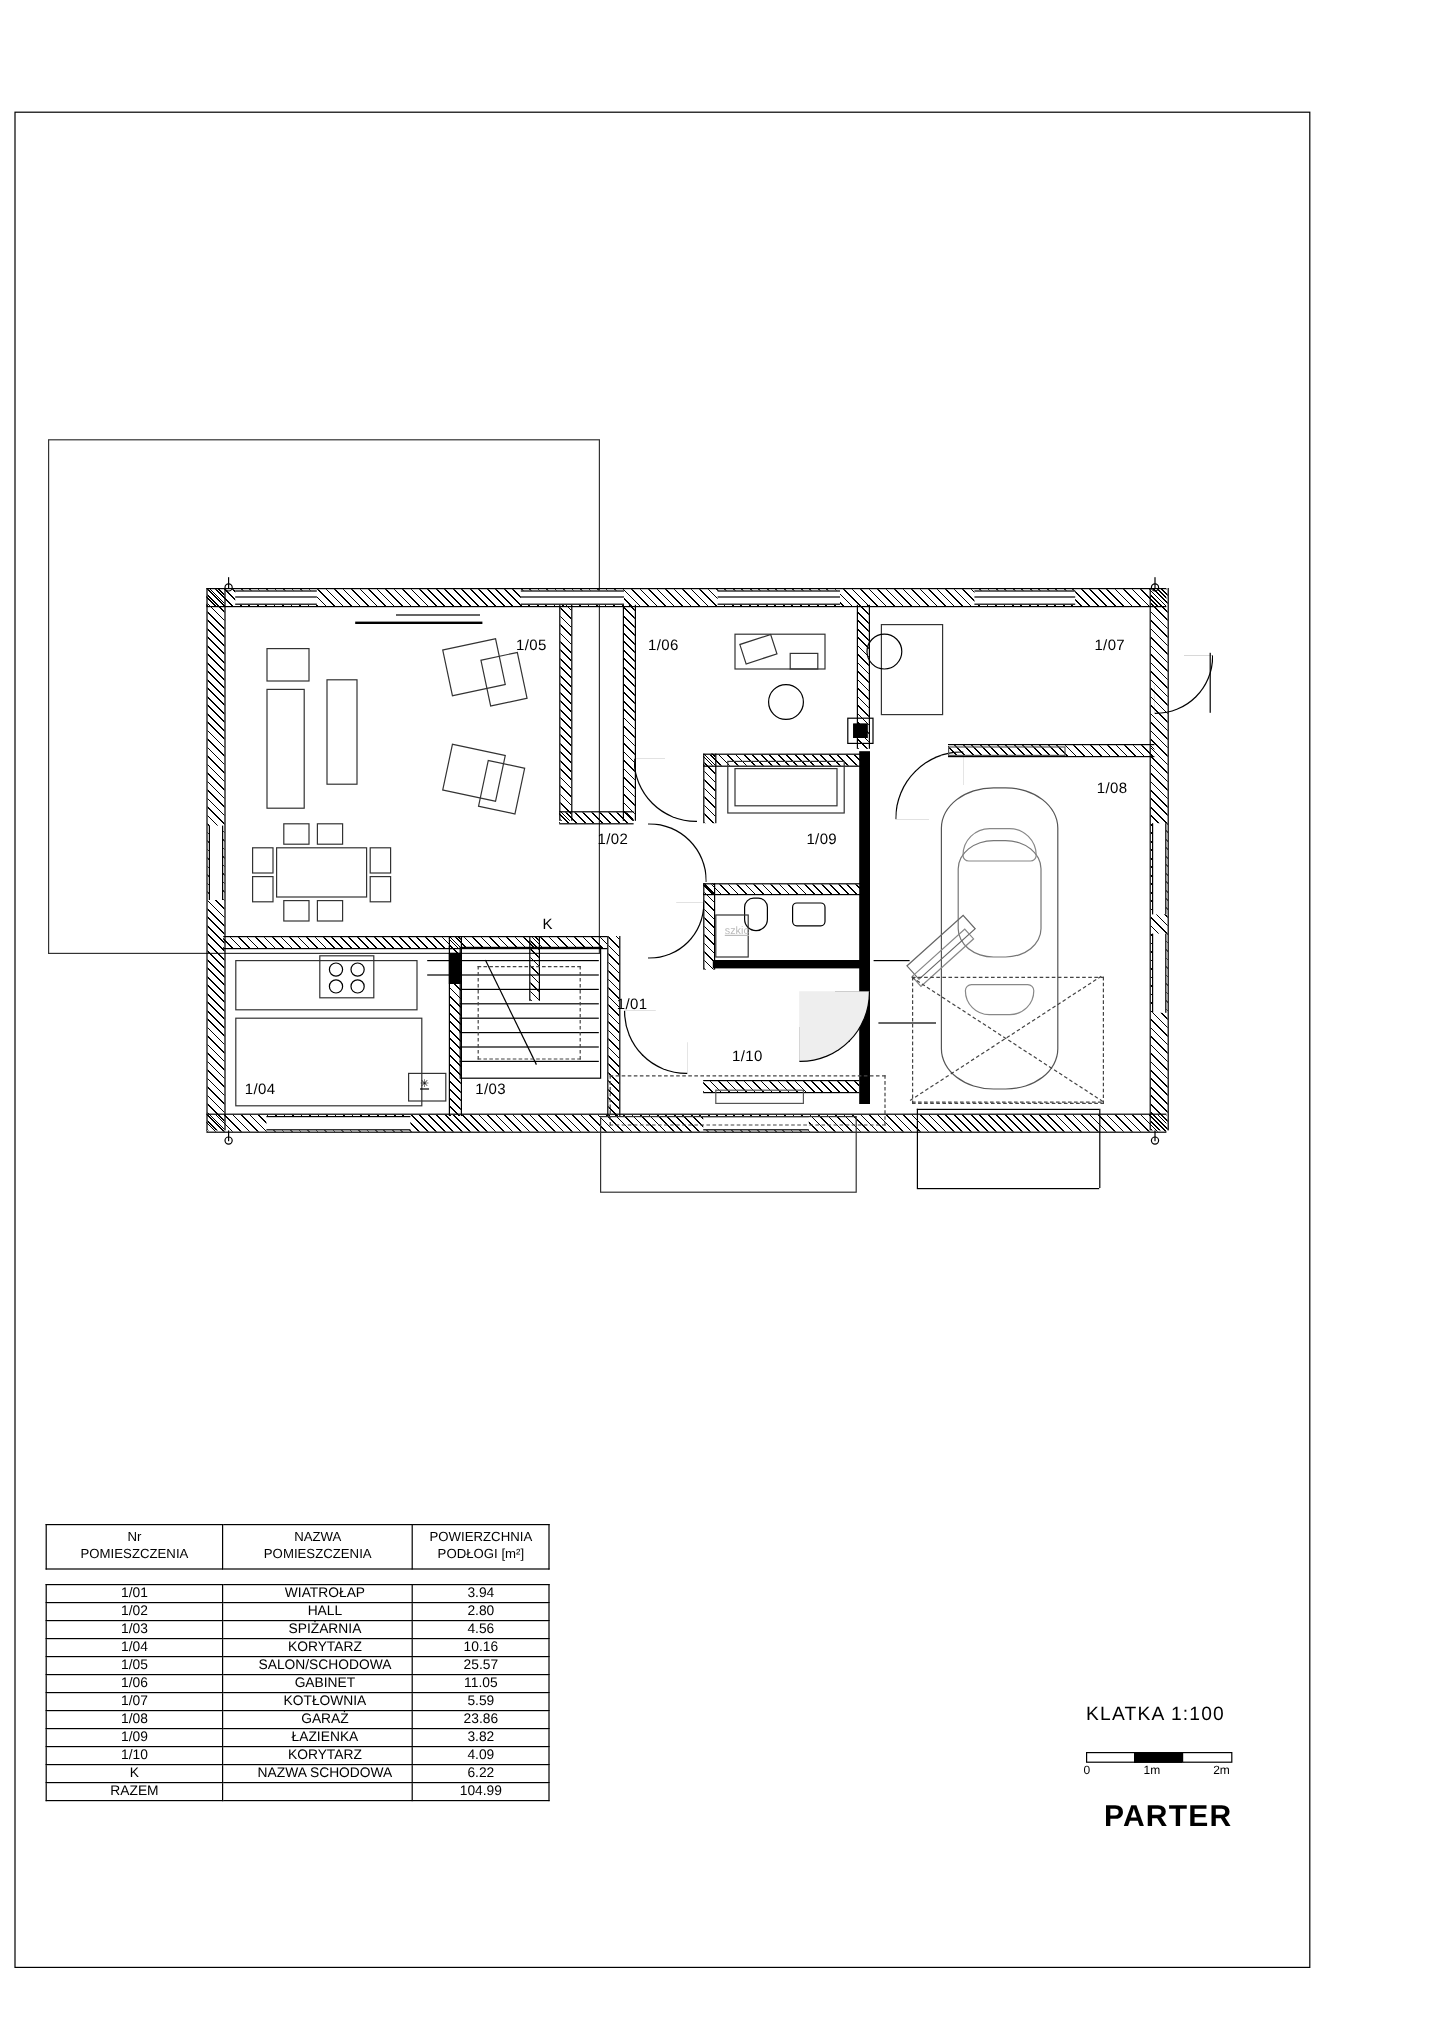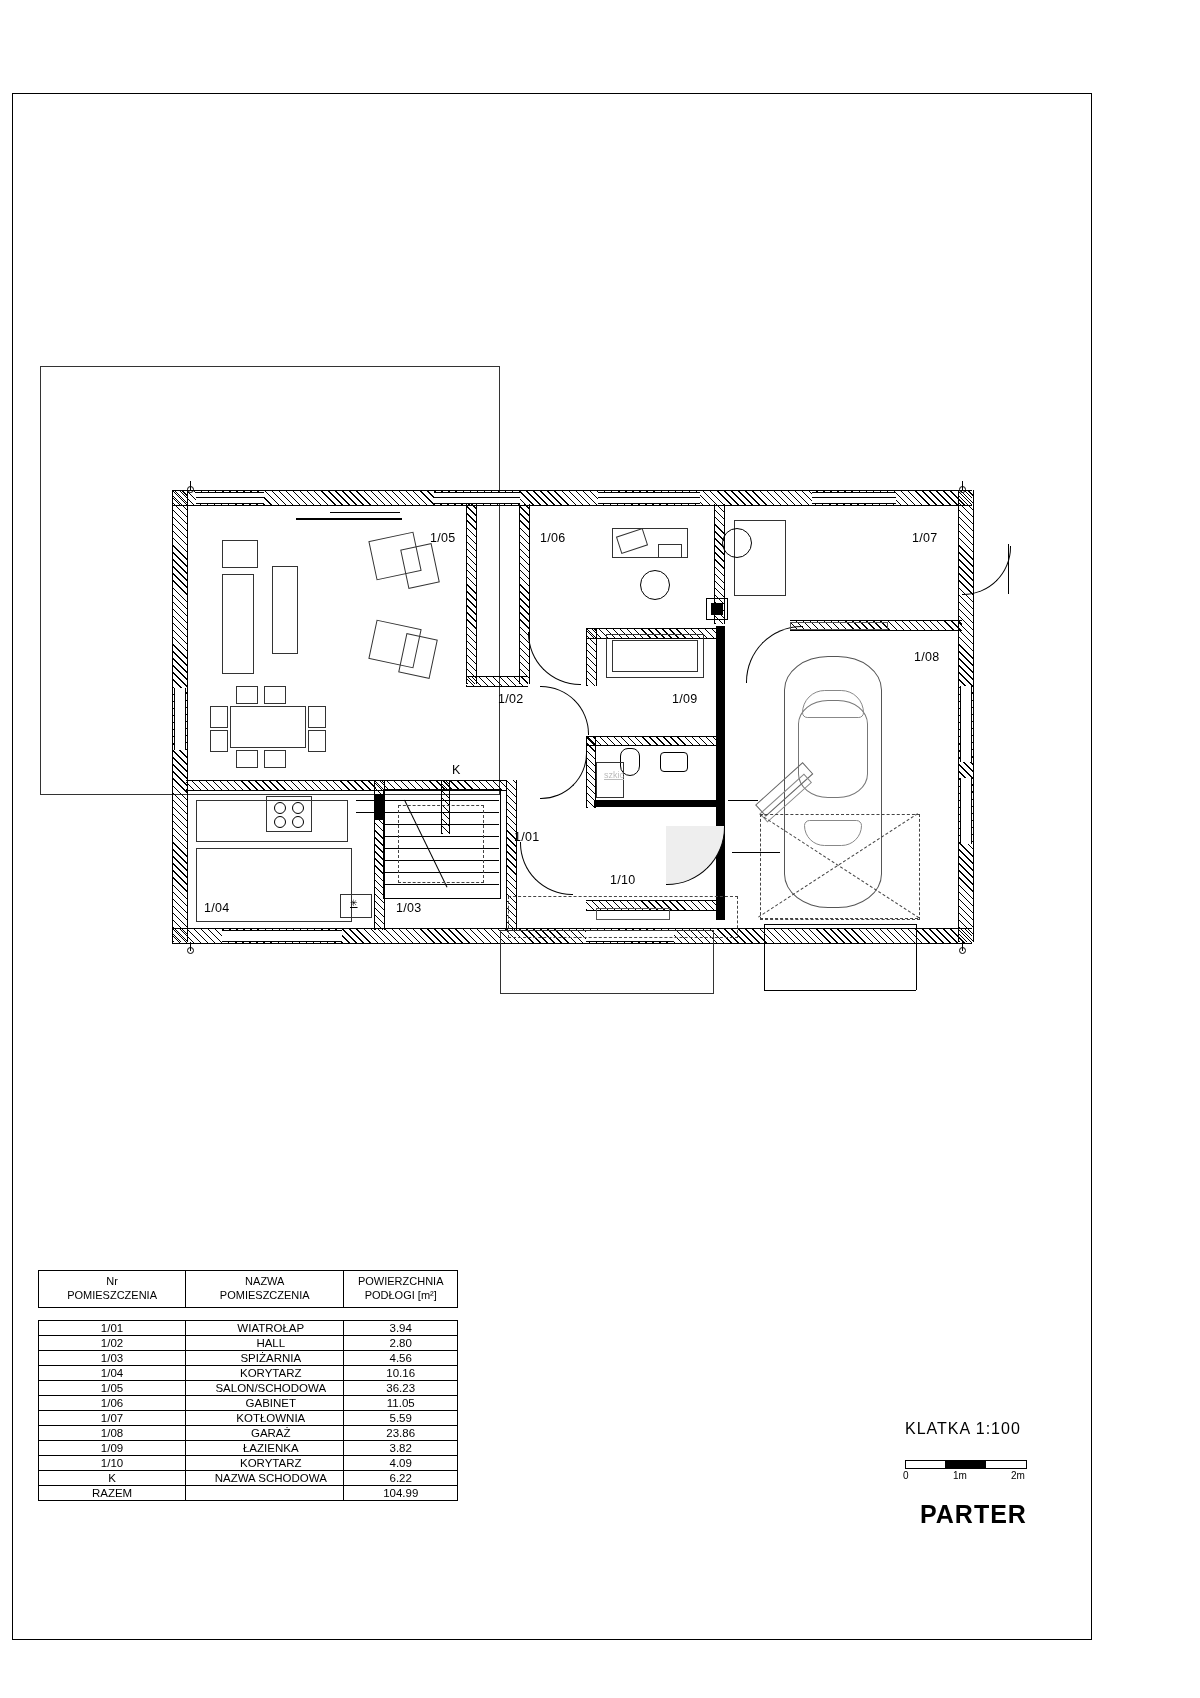--- a/index.html
+++ b/index.html
@@ -269,21 +269,21 @@
           <td>4.56</td>
         </tr>
         <tr>
           <td>1/04</td>
           <td class="name">KORYTARZ</td>
           <td>10.16</td>
         </tr>
         <tr>
           <td>1/05</td>
           <td class="name">SALON/SCHODOWA</td>
-          <td>36.23</td>
+          <td>25.57</td>
         </tr>
         <tr>
           <td>1/06</td>
           <td class="name">GABINET</td>
           <td>11.05</td>
         </tr>
         <tr>
           <td>1/07</td>
           <td class="name">KOTŁOWNIA</td>
           <td>5.59</td>

